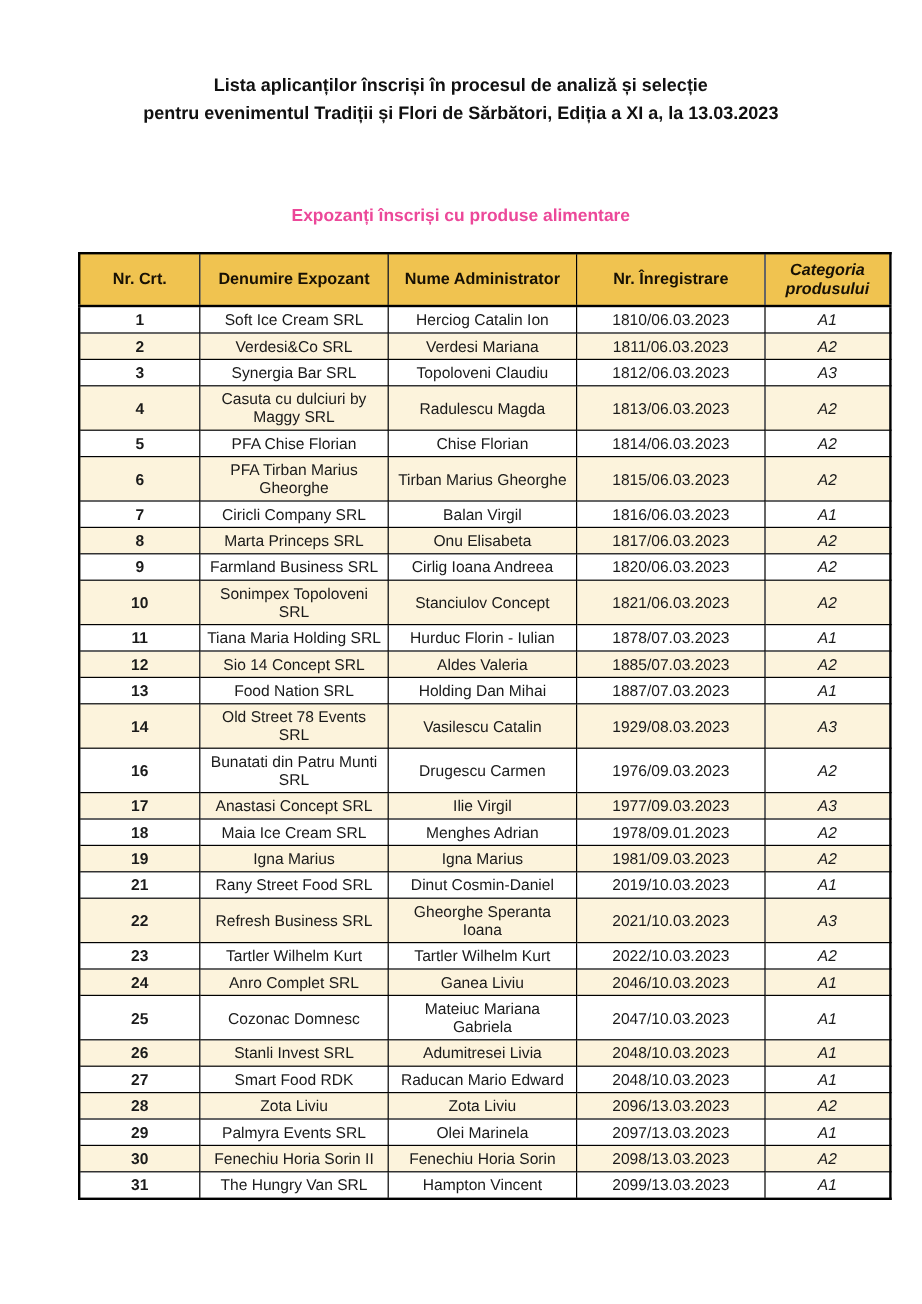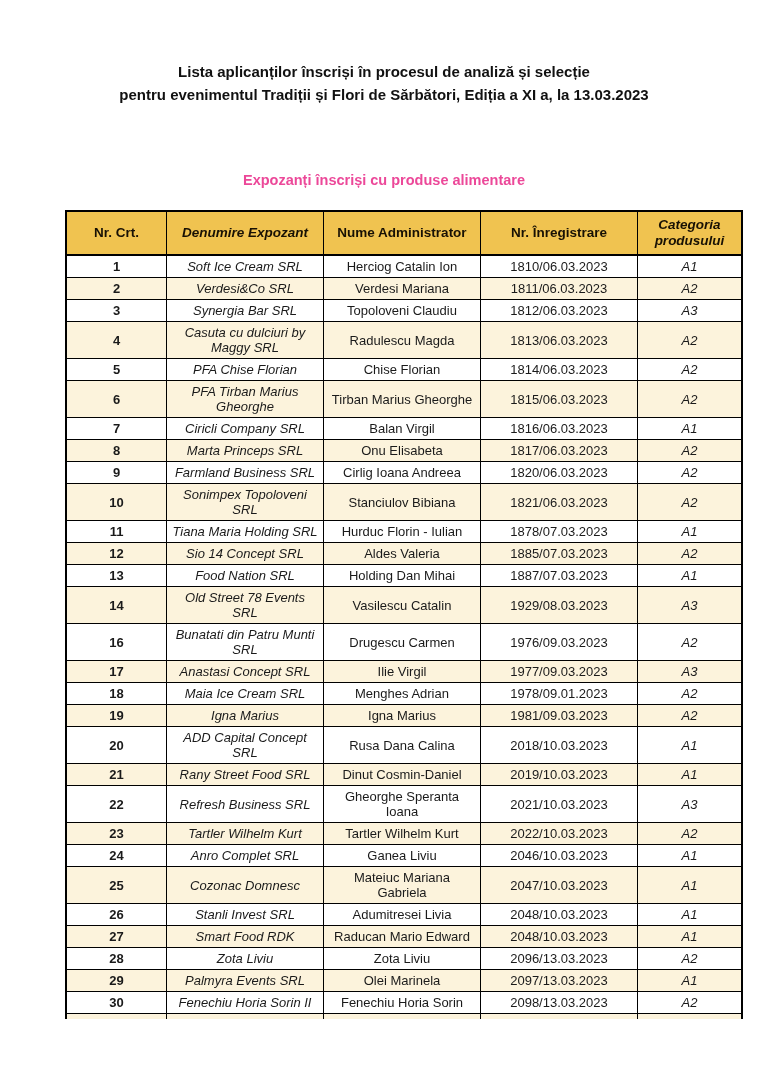--- a/index.html
+++ b/index.html
@@ -63,21 +63,21 @@
     padding: 3px 4px;
     background: #ffffff;
   }
   table.expo-table tbody tr:nth-child(even) td {
     background: var(--stripe-bg, #fcf3dc);
   }
   table.expo-table td.col-0 {
     font-weight: bold;
   }
   .col-0 { width: 91px; }
-  .col-1 { width: 148px; font-style: italic; }
+  .col-1 { width: 148px; }
   .col-2 { width: 148px; }
   .col-3 { width: 148px; }
   .col-4 { width: 95px; font-style: italic; }
 </style>
 </head>
 <body>
 
 <div class="page">
   <div class="doc-title">
     <div>Lista aplicanților înscriși în procesul de analiză și selecție</div>
@@ -154,21 +154,21 @@
         <tr>
           <td class="col-0">9</td>
           <td class="col-1">Farmland Business SRL</td>
           <td class="col-2">Cirlig Ioana Andreea</td>
           <td class="col-3">1820/06.03.2023</td>
           <td class="col-4">A2</td>
         </tr>
         <tr>
           <td class="col-0">10</td>
           <td class="col-1">Sonimpex Topoloveni SRL</td>
-          <td class="col-2">Stanciulov Bibiana</td>
+          <td class="col-2">Stanciulov Concept</td>
           <td class="col-3">1821/06.03.2023</td>
           <td class="col-4">A2</td>
         </tr>
         <tr>
           <td class="col-0">11</td>
           <td class="col-1">Tiana Maria Holding SRL</td>
           <td class="col-2">Hurduc Florin - Iulian</td>
           <td class="col-3">1878/07.03.2023</td>
           <td class="col-4">A1</td>
         </tr>
@@ -215,27 +215,20 @@
           <td class="col-4">A2</td>
         </tr>
         <tr>
           <td class="col-0">19</td>
           <td class="col-1">Igna Marius</td>
           <td class="col-2">Igna Marius</td>
           <td class="col-3">1981/09.03.2023</td>
           <td class="col-4">A2</td>
         </tr>
         <tr>
-          <td class="col-0">20</td>
-          <td class="col-1">ADD Capital Concept SRL</td>
-          <td class="col-2">Rusa Dana Calina</td>
-          <td class="col-3">2018/10.03.2023</td>
-          <td class="col-4">A1</td>
-        </tr>
-        <tr>
           <td class="col-0">21</td>
           <td class="col-1">Rany Street Food SRL</td>
           <td class="col-2">Dinut Cosmin-Daniel</td>
           <td class="col-3">2019/10.03.2023</td>
           <td class="col-4">A1</td>
         </tr>
         <tr>
           <td class="col-0">22</td>
           <td class="col-1">Refresh Business SRL</td>
           <td class="col-2">Gheorghe Speranta Ioana</td>

